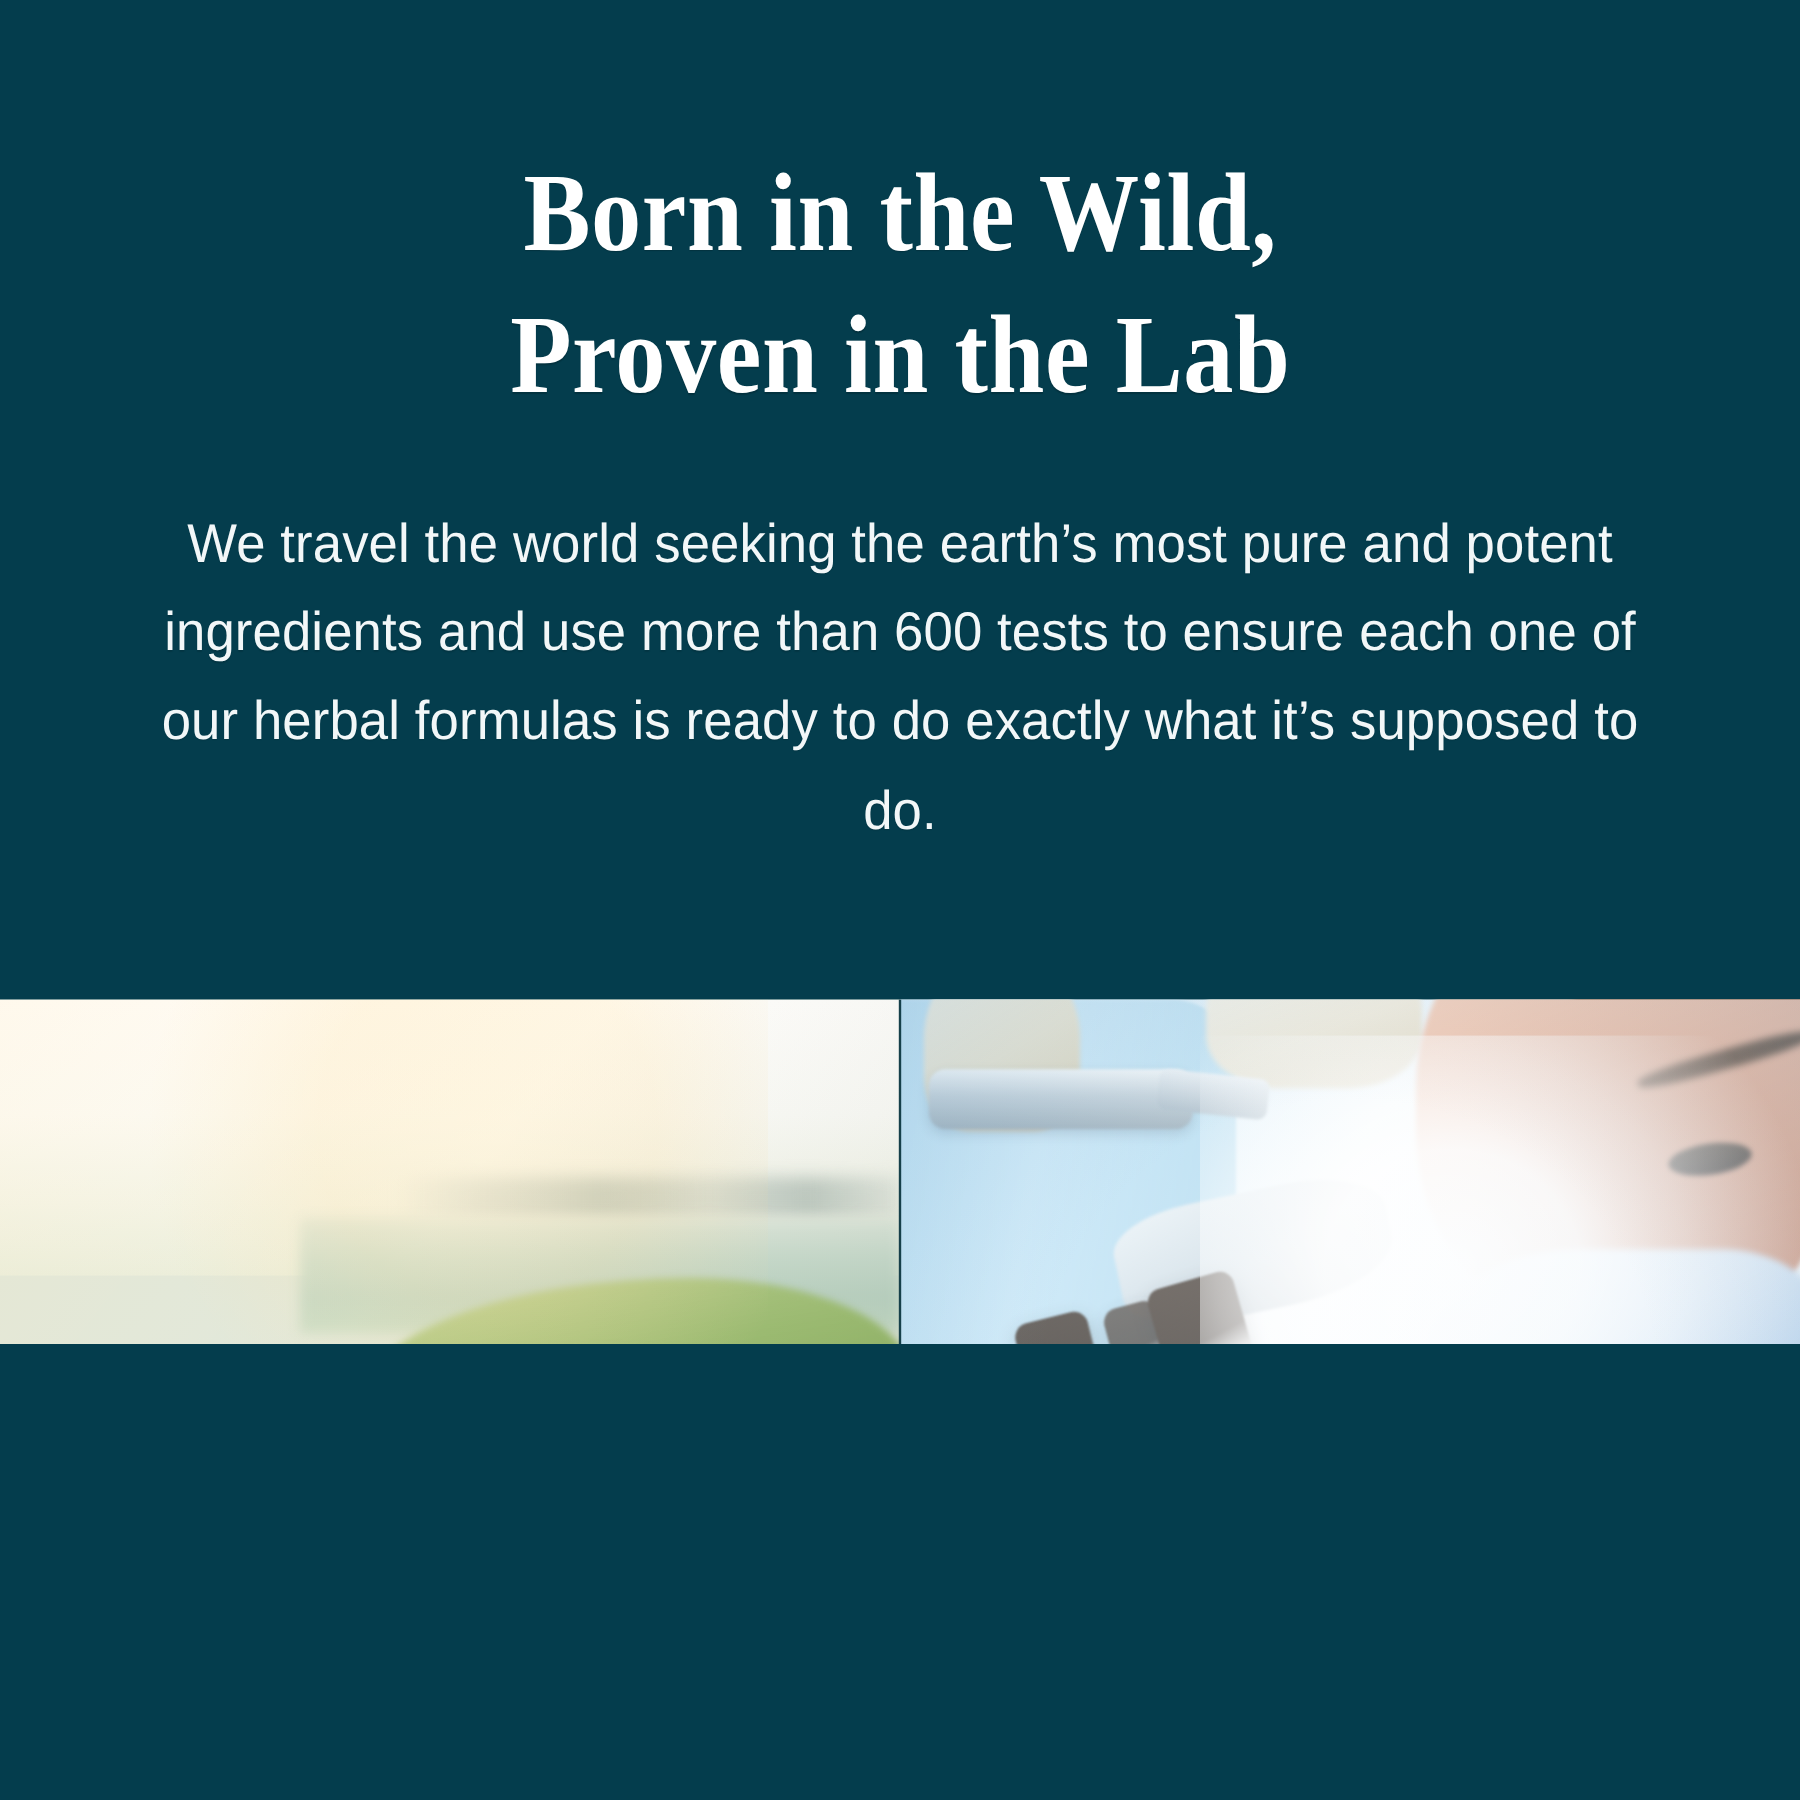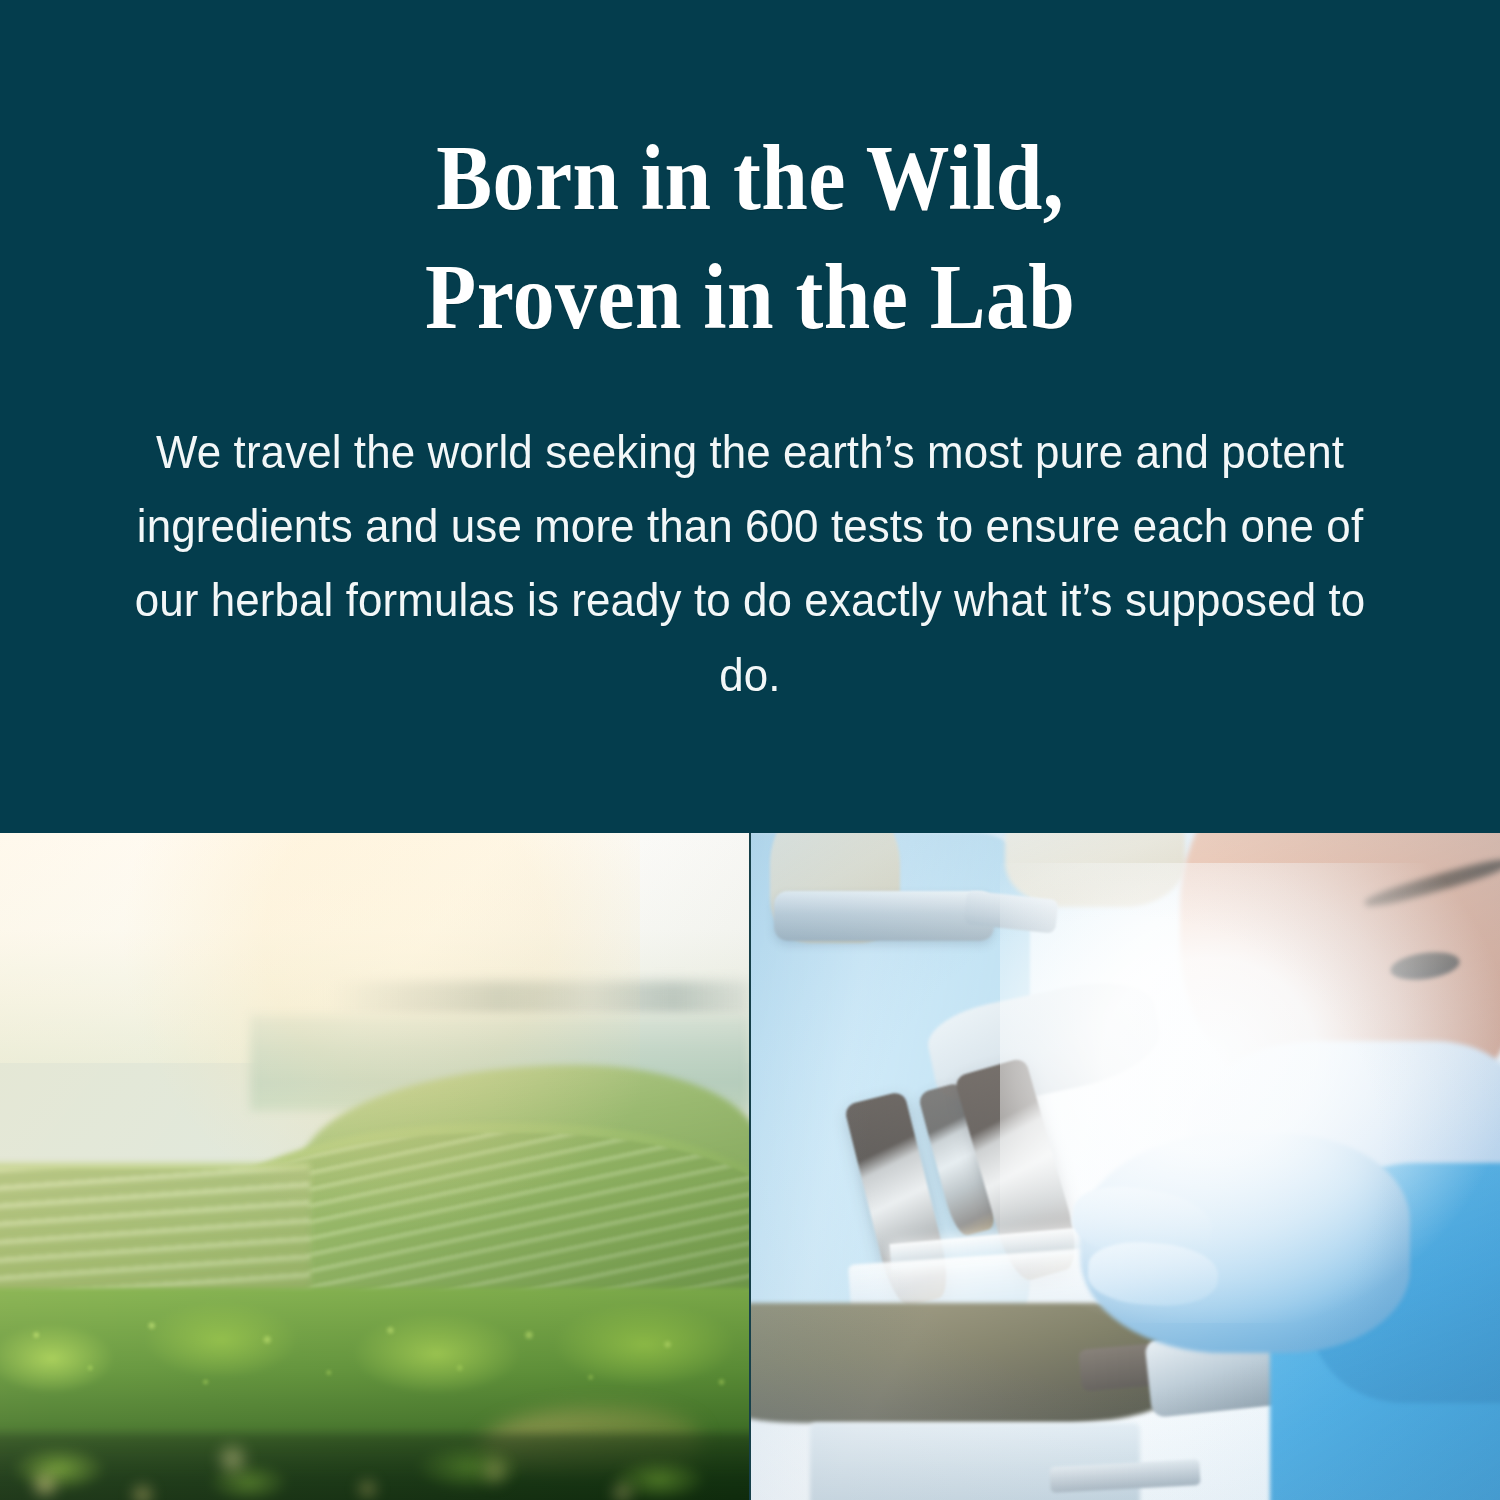--- a/index.html
+++ b/index.html
@@ -1,20 +1,20 @@
 <!DOCTYPE html>
 <html><head>
 <meta charset="utf-8">
 <title>Brand Banner</title>
 <style>
   * { margin:0; padding:0; box-sizing:border-box; }
   html,body { width:1500px; height:1500px; overflow:hidden; background:#043d4d; }
   body { font-family:"Liberation Sans", sans-serif; }
 
-  .banner { position:relative; width:1500px; height:1500px; overflow:hidden; }
+  .banner { position:relative; width:1500px; height:1120px; overflow:hidden; }
 
   
   .text-panel {
     position:absolute; left:0; top:0; width:1500px; height:833px;
     background:#043d4d;
     display:flex; flex-direction:column; align-items:center;
     padding-top:118px;
   }
   .headline {
     font-family:"Liberation Serif", "DejaVu Serif", serif;

